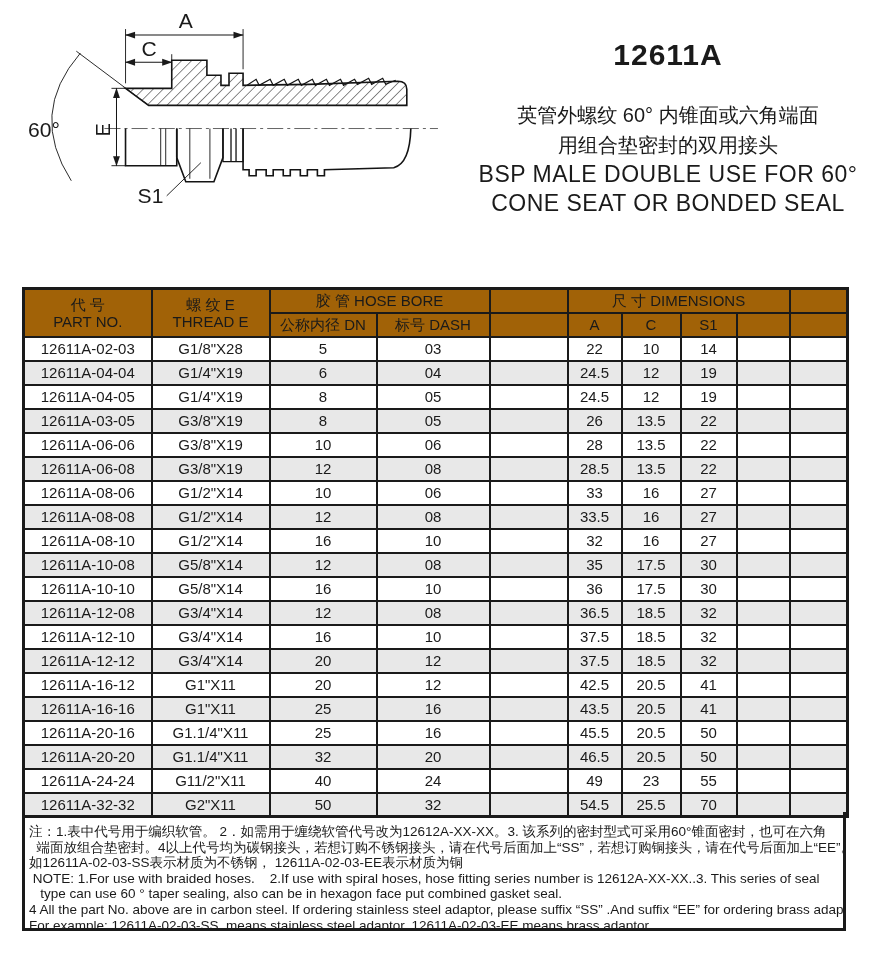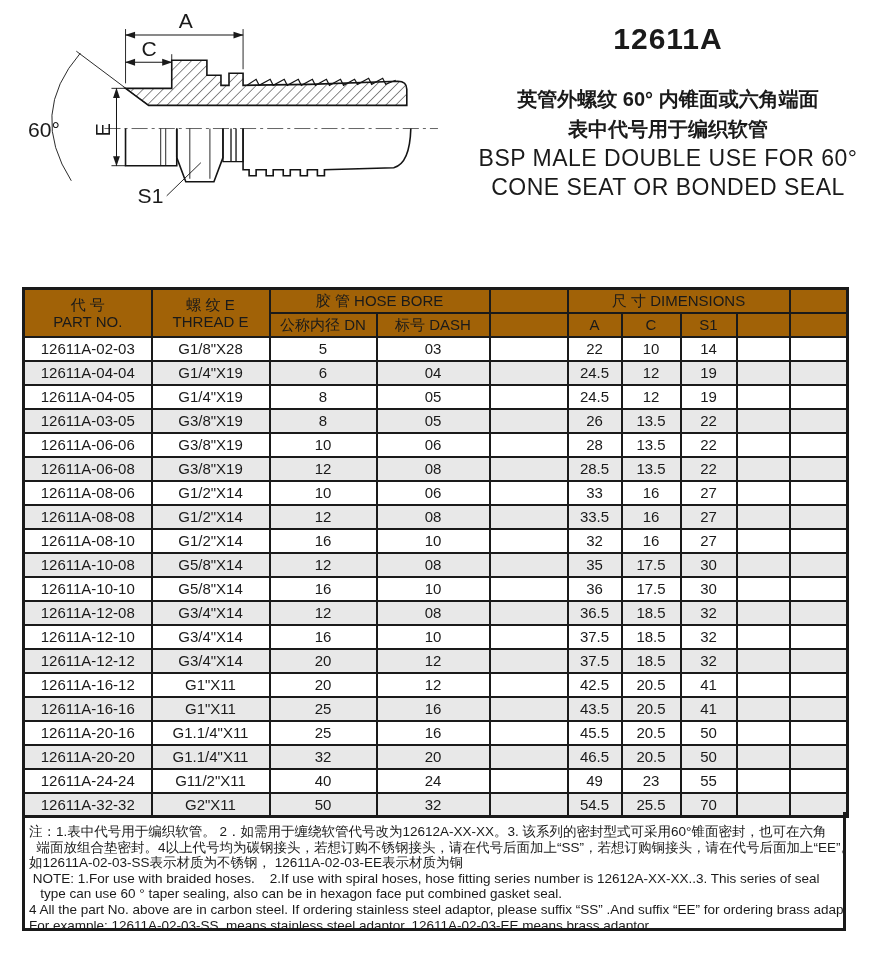--- a/index.html
+++ b/index.html
@@ -8,23 +8,23 @@
     width:881px; height:968px; position:relative;
     font-family:"Liberation Sans", sans-serif; color:#1a1a1a;
   }
   .page { position:absolute; inset:0; background:#ffffff; }
 
   
   .diagram { position:absolute; left:8px; top:4px; width:442px; height:238px; }
   .diagram text { font-family:"Liberation Sans", sans-serif; fill:#1a1a1a; }
 
   
-  .title-block { position:absolute; left:458px; top:22px; width:420px; text-align:center; }
+  .title-block { position:absolute; left:458px; top:38px; width:420px; text-align:center; }
   .part-number { font-size:30px; font-weight:bold; letter-spacing:1px; margin-bottom:28px; }
-  .title-cn { font-size:20px; line-height:30px;font-weight:bold; }
+  .title-cn { font-size:20px; line-height:30px; }
   .title-en { font-size:23px; line-height:29px; letter-spacing:0.5px; }
 
   
   table.spec {
     position:absolute; left:22px; top:287px;
     border-collapse:collapse; table-layout:fixed; width:824px;
     border:3px solid #1a1a1a;
   }
   table.spec th, table.spec td {
     border:2px solid #1a1a1a; text-align:center; vertical-align:middle;
@@ -90,21 +90,21 @@
     <path d="M72,48 Q20,108 63,175" fill="none" stroke="#141414" stroke-width="0.9"></path>
     <text x="20" y="131" font-size="21">60°</text>
 
     <text x="129" y="197" font-size="21">S1</text>
     <path d="M158,190 L192,157" stroke="#141414" stroke-width="0.9"></path>
   </svg>
 
   <div class="title-block">
     <div class="part-number">12611A</div>
     <div class="title-cn">英管外螺纹 60° 内锥面或六角端面</div>
-    <div class="title-cn">表中代号用于编织软管</div>
+    <div class="title-cn">用组合垫密封的双用接头</div>
     <div class="title-en">BSP MALE DOUBLE USE FOR 60°</div>
     <div class="title-en">CONE SEAT OR BONDED SEAL</div>
   </div>
 
   <table class="spec">
     <colgroup>
       <col style="width:128px">
         <col style="width:118px">
         <col style="width:107px">
         <col style="width:113px">

